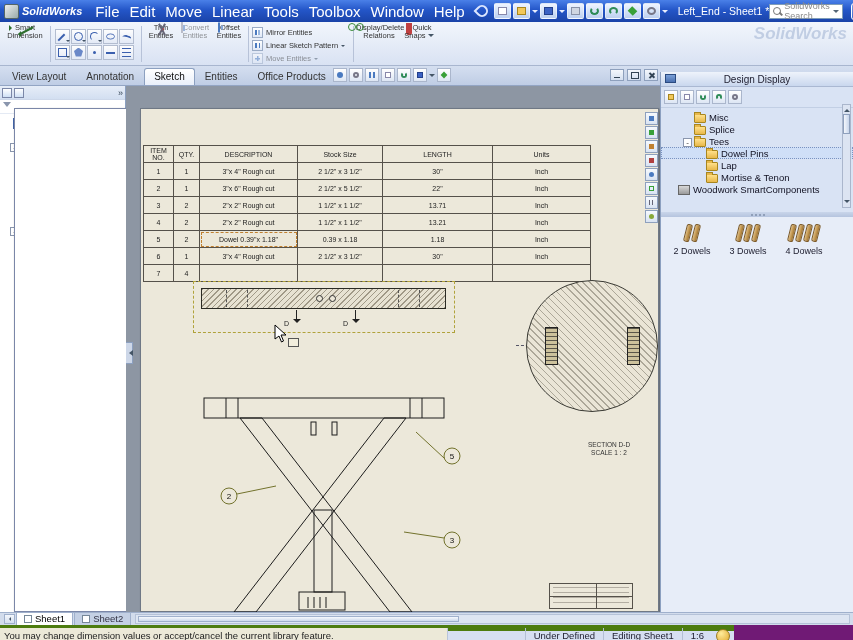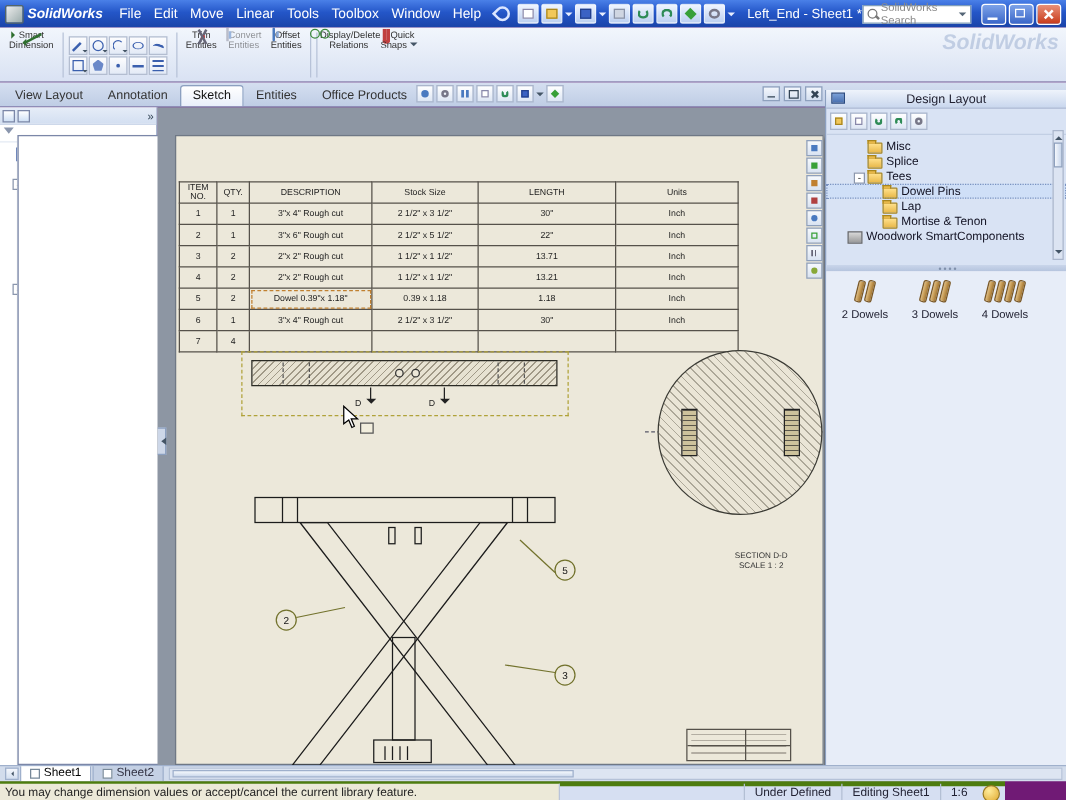--- a/index.html
+++ b/index.html
@@ -2,21 +2,21 @@
 <html><head>
 <meta charset="utf-8">
 <style>
   html,body{margin:0;padding:0}
   #app{position:relative;width:853px;height:640px;background:#701a75;font-family:Liberation Sans, sans-serif;overflow:hidden;color:#222;font-size:10px}
   
   .titlebar{position:absolute;left:0;top:0;width:853px;height:22px;background:linear-gradient(#4a80e8,#2456c8 45%,#1a43a8);display:flex;align-items:center;color:#fff;padding:0 4px;box-sizing:border-box}
   .swlogo{width:13px;height:13px;background:linear-gradient(135deg,#eee,#9aa);border:1px solid #566;border-radius:2px;margin-right:3px;flex:none}
   .appname{font-size:11px;font-weight:bold;font-style:italic;margin-right:8px;white-space:nowrap}
   .menubar{display:flex}
-  .menu{padding:1px 5px;font-size:11px;cursor:default;white-space:nowrap}
+  .menu{padding:1px 5px;font-size:15px;cursor:default;white-space:nowrap}
   .pin{width:8px;height:8px;border:2px solid #dce6ff;border-radius:50% 50% 50% 0;transform:rotate(45deg);margin:0 6px;flex:none}
   .tbicons{display:flex;align-items:center;gap:2px}
   .tbi{width:15px;height:14px;border:1px solid rgba(255,255,255,.45);border-radius:2px;background:linear-gradient(#eef4ff,#bcd0f0);position:relative;flex:none}
   .p{position:absolute;inset:3px}
   .p-page{background:#fff;border:1px solid #88a}
   .p-folder{background:#f2c85a;border:1px solid #a8861f}
   .p-disk{background:#3b62c4;border:1px solid #23408c}
   .p-print{background:#cfd6e2;border:1px solid #8892a8}
   .p-undo{border:2px solid #2e8b57;border-top-color:transparent;border-radius:50%}
   .p-redo{border:2px solid #2e8b57;border-bottom-color:transparent;border-radius:50%}
@@ -170,21 +170,21 @@
   .dlabel{font-size:9px;margin-top:2px;color:#223}
   
   .sheettabs{position:absolute;left:0;top:612px;width:853px;height:13px;background:#d2dcec;border-top:1px solid #9fb0cc;display:flex;align-items:center;padding-left:4px;gap:1px;box-sizing:border-box}
   .stnav{width:11px;height:10px;border:1px solid #9fb0cc;background:linear-gradient(#f4f7fc,#d4dff0);position:relative;box-sizing:border-box}
   .stnav::after{content:"";position:absolute;left:2px;top:2px;border:2.5px solid transparent;border-right-color:#456}
   .stab{height:12px;display:flex;align-items:center;font-size:9.5px;padding:0 7px;border:1px solid #9fb0cc;border-top:none;background:#c4d0e4;color:#334;gap:3px}
   .stab.active{background:#fff;color:#000}
   .sticon{width:8px;height:8px;background:#fff;border:1px solid #789;flex:none;box-sizing:border-box}
   .hscroll{flex:1;height:10px;margin:0 3px;background:#dde5f2;border:1px solid #b5c2d8;position:relative;box-sizing:border-box}
   .hthumb{position:absolute;left:2px;top:1px;width:45%;height:6px;background:linear-gradient(#f6f9fd,#cdd9ec);border:1px solid #9fb0cc;box-sizing:border-box}
-  .statusbar{position:absolute;left:0;top:625px;width:804px;height:15px;background:#d6dff2;border-top:4px solid #4d7c0f;display:flex;align-items:center;font-size:9.5px;box-sizing:border-box}
+  .statusbar{position:absolute;left:0;top:625px;width:734px;height:15px;background:#d6dff2;border-top:6px solid #4d7c0f;display:flex;align-items:center;font-size:9.5px;box-sizing:border-box}
   .msg{width:448px;height:15px;background:#ece9d8;border-right:1px solid #b9c4da;display:flex;align-items:center;padding:0 4px;color:#222;white-space:nowrap;overflow:hidden;box-sizing:border-box}
   .sspacer{flex:1}
   .scell{border-left:1px solid #b3bfd4;height:15px;display:flex;align-items:center;padding:0 8px;color:#223;white-space:nowrap}
   .globe{width:12px;height:12px;border-radius:50%;background:radial-gradient(circle at 35% 30%,#ffec9a,#e0a82e);border:1px solid #9a7a20;margin:0 4px;flex:none}
 </style>
 </head>
 <body>
 
 <div id="app">
 
@@ -298,20 +298,42 @@
     </div>
     <div class="bigbtn grayed">
       <span class="cvicon"></span>
       <span>Convert Entities</span>
     </div>
     <div class="bigbtn">
       <span class="oficon"></span>
       <span>Offset Entities</span>
     </div>
     <div class="vsep"></div>
+    <div class="mlist">
+      <div class="mrow">
+        <span class="mi">
+            <span class="pm"></span>
+          </span>
+        <span>Mirror Entities</span>
+      </div>
+      <div class="mrow">
+        <span class="mi">
+            <span class="pl"></span>
+          </span>
+        <span>Linear Sketch Pattern</span>
+        <span class="mcar"></span>
+      </div>
+      <div class="mrow grayed">
+        <span class="mi">
+            <span class="pv"></span>
+          </span>
+        <span>Move Entities</span>
+        <span class="mcar"></span>
+      </div>
+    </div>
     <div class="vsep"></div>
     <div class="bigbtn w46">
       <span class="ddicon"></span>
       <span>Display/Delete Relations</span>
     </div>
     <div class="bigbtn">
       <span class="qsicon"></span>
       <span>Quick Snaps</span>
       <span class="bcar"></span>
     </div>
@@ -625,21 +647,21 @@
 
     <svg class="cursor" width="14" height="20" viewBox="0 0 14 20">
       <polygon points="1,1 1,15 5,12 7.5,18 9.5,17 7,11 12,11" fill="#fff" stroke="#000"></polygon>
     </svg>
     <span class="dragbox"></span>
   </div>
 
   <div class="taskpane">
     <div class="tphead">
       <span class="book"></span>
-      <span>Design Layout</span>
+      <span>Design Display</span>
     </div>
     <div class="dlibicons">
       <span class="vti">
           <span class="p p-folder"></span>
         </span>
       <span class="vti">
           <span class="p p-page"></span>
         </span>
       <span class="vti">
           <span class="p p-undo"></span>

